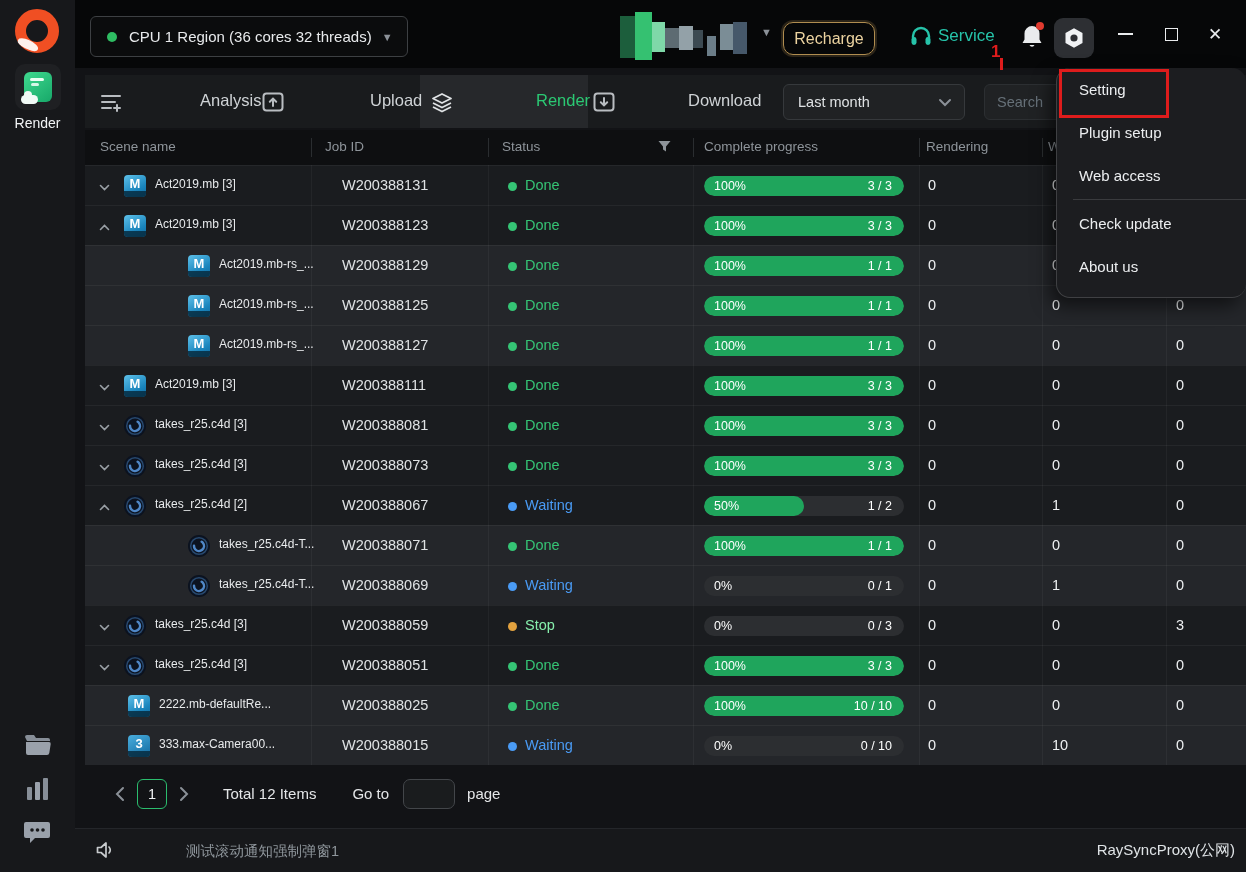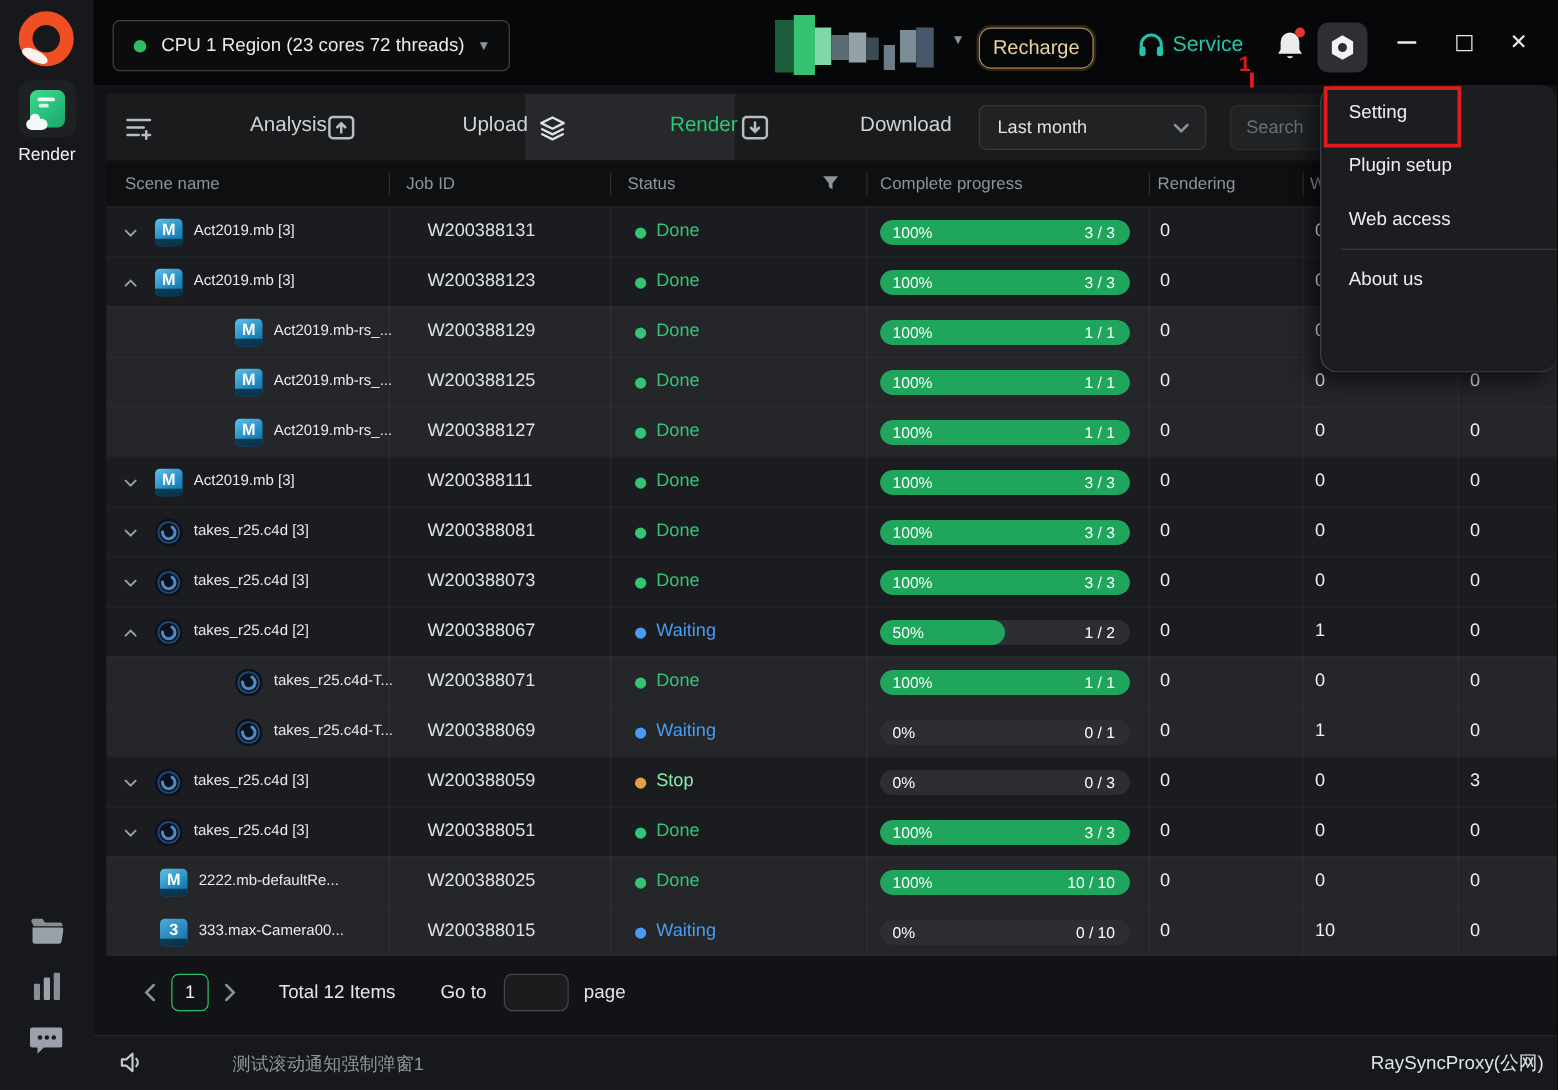--- a/index.html
+++ b/index.html
@@ -147,21 +147,21 @@
           <circle cx="8" cy="10" r="1.8" fill="#17181b"></circle>
           <circle cx="13.5" cy="10" r="1.8" fill="#17181b"></circle>
           <circle cx="19" cy="10" r="1.8" fill="#17181b"></circle>
         </svg>
     </div>
   </aside>
 
   <div id="topbar">
     <div id="region-pill">
       <span class="gdot"></span>
-      <span class="rtext">CPU 1 Region (23 cores 72 threads)</span>
+      <span class="rtext">CPU 1 Region (36 cores 32 threads)</span>
       <span class="caret">▼</span>
     </div>
 
     <div id="user-mosaic">
       <div style="left:0;top:4px;width:15px;height:42px;background:#1c5e3c;"></div>
       <div style="left:15px;top:0;width:17px;height:48px;background:#35c171;"></div>
       <div style="left:32px;top:10px;width:13px;height:30px;background:#7fd8a8;"></div>
       <div style="left:45px;top:16px;width:14px;height:20px;background:#5d6b72;"></div>
       <div style="left:59px;top:14px;width:14px;height:24px;background:#93a1a8;"></div>
       <div style="left:73px;top:18px;width:10px;height:18px;background:#3c4a52;"></div>
@@ -459,20 +459,21 @@
     </span>
     <span id="sb-notice">测试滚动通知强制弹窗1</span>
     <span id="sb-proxy">RaySyncProxy(公网)</span>
   </div>
 
   <div id="menu">
     <div class="mitem">Setting</div>
     <div class="mitem">Plugin setup</div>
     <div class="mitem">Web access</div>
     <div id="menu-divider"></div>
+    <div class="mitem">Check update</div>
     <div class="mitem">About us</div>
   </div>
 
   <div id="anno-num">1</div>
   <div id="anno-line"></div>
   <div id="anno-rect"></div>
 
 </div>
 
 </body></html>

